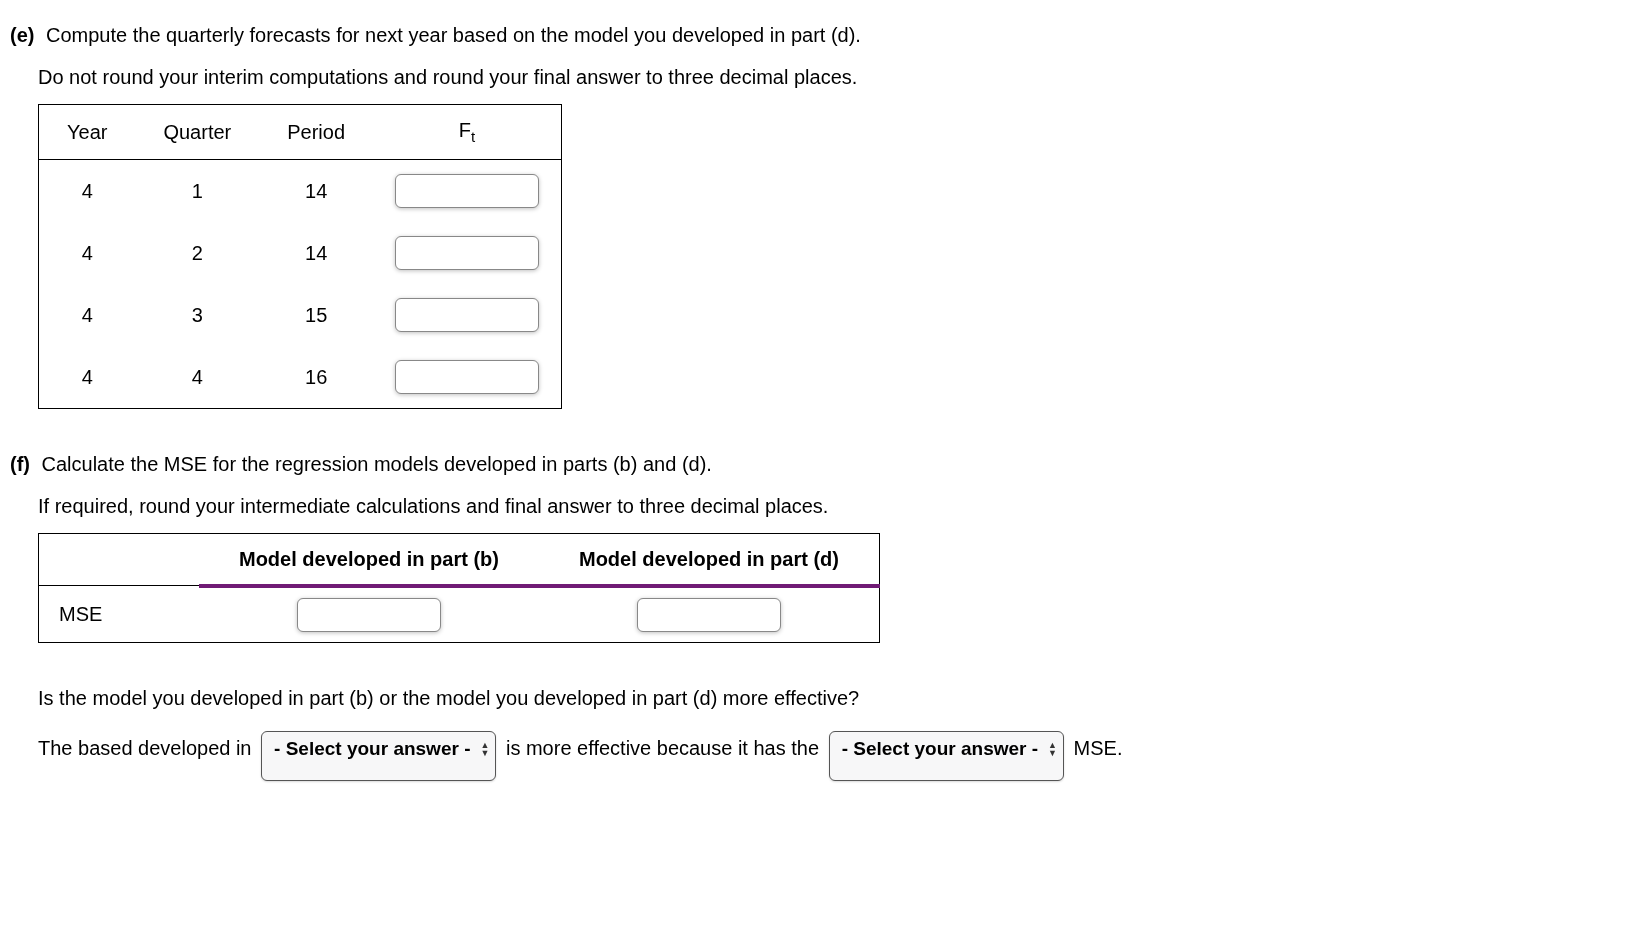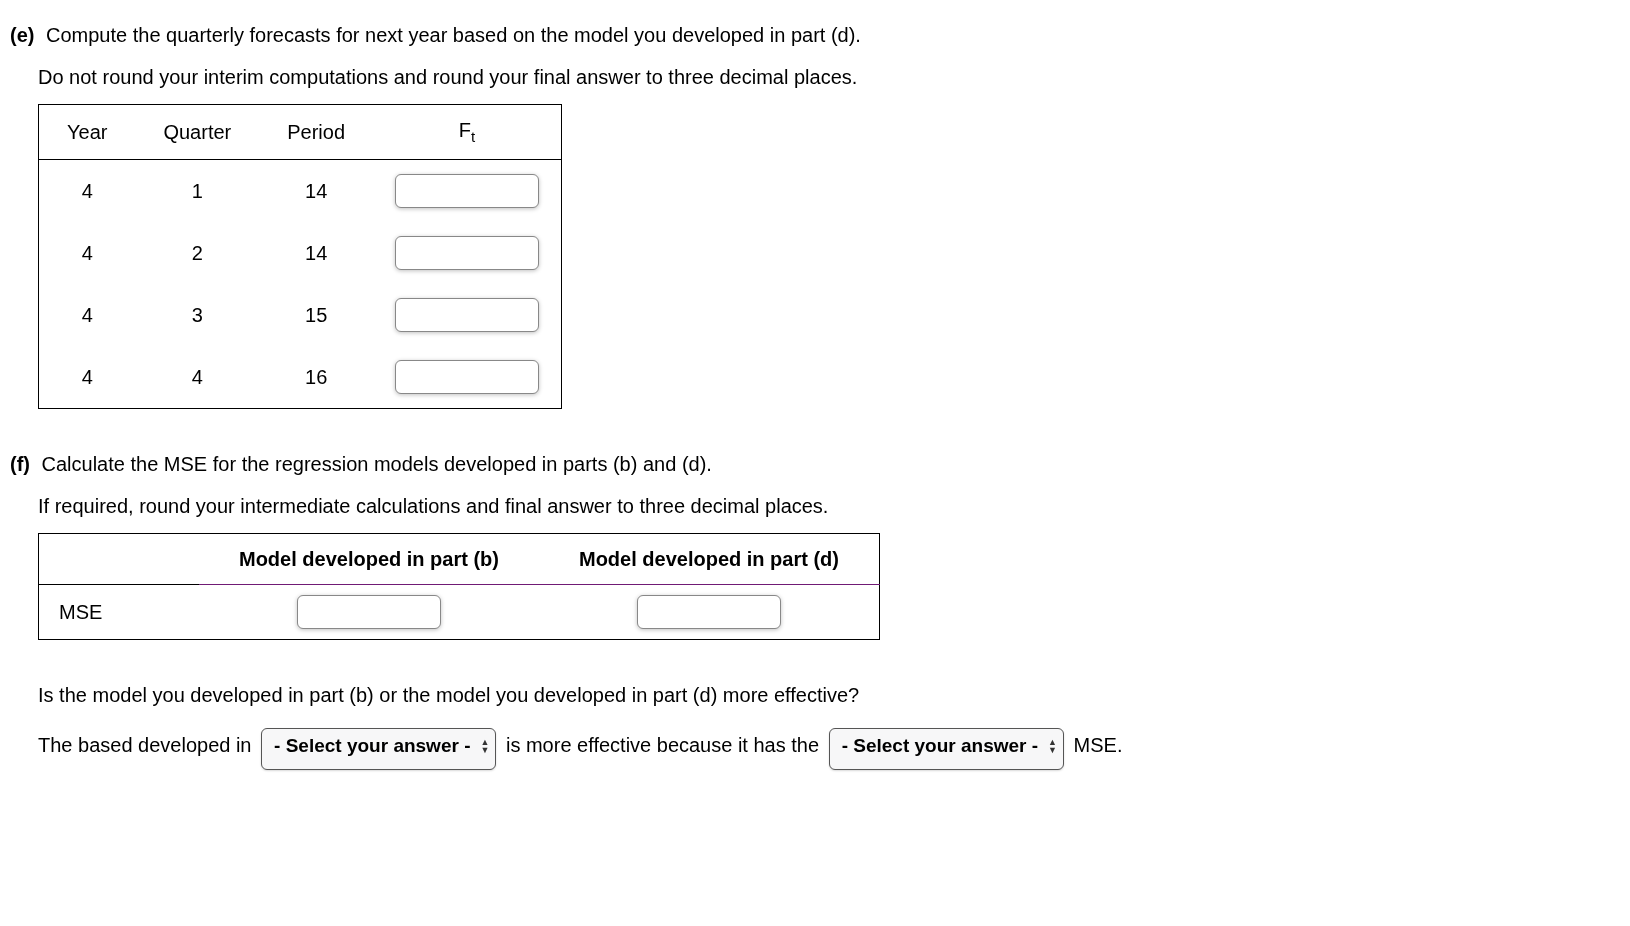--- a/index.html
+++ b/index.html
@@ -59,41 +59,41 @@
     border-collapse: collapse;
     margin-top: 6px;
   }
   .tbl-f th, .tbl-f td {
     border: 0;
     padding: 10px 20px;
     text-align: center;
   }
   .tbl-f thead th {
     font-weight: bold;
-    border-bottom: 1px solid #701a75;
+    border-bottom: 4px solid #701a75;
   }
   .tbl-f tbody td:first-child {
     text-align: left;
     font-weight: normal;
   }
   .tbl-f thead th:first-child {
     border-bottom: 1px solid #000;
     border-right: 0;
   }
   .tbl-f .mse-lbl { width:120px; }
   .tbl-f .col { width:300px; }
 
   
   .sel {
     display:inline-flex;
     align-items:center;
     border:1px solid #555;
     border-radius:6px;
     background:#f7f7f8;
-    padding:3px 6px 9px 12px;
+    padding:3px 6px 17px 12px;
     font-weight:bold;
     font-size:19px;
     box-shadow:0 1px 2px rgba(0,0,0,0.15);
     margin:0 4px;
   }
   .sel .arrows {
     display:inline-flex;
     flex-direction:column;
     margin-left:10px;
     font-size:9px;

